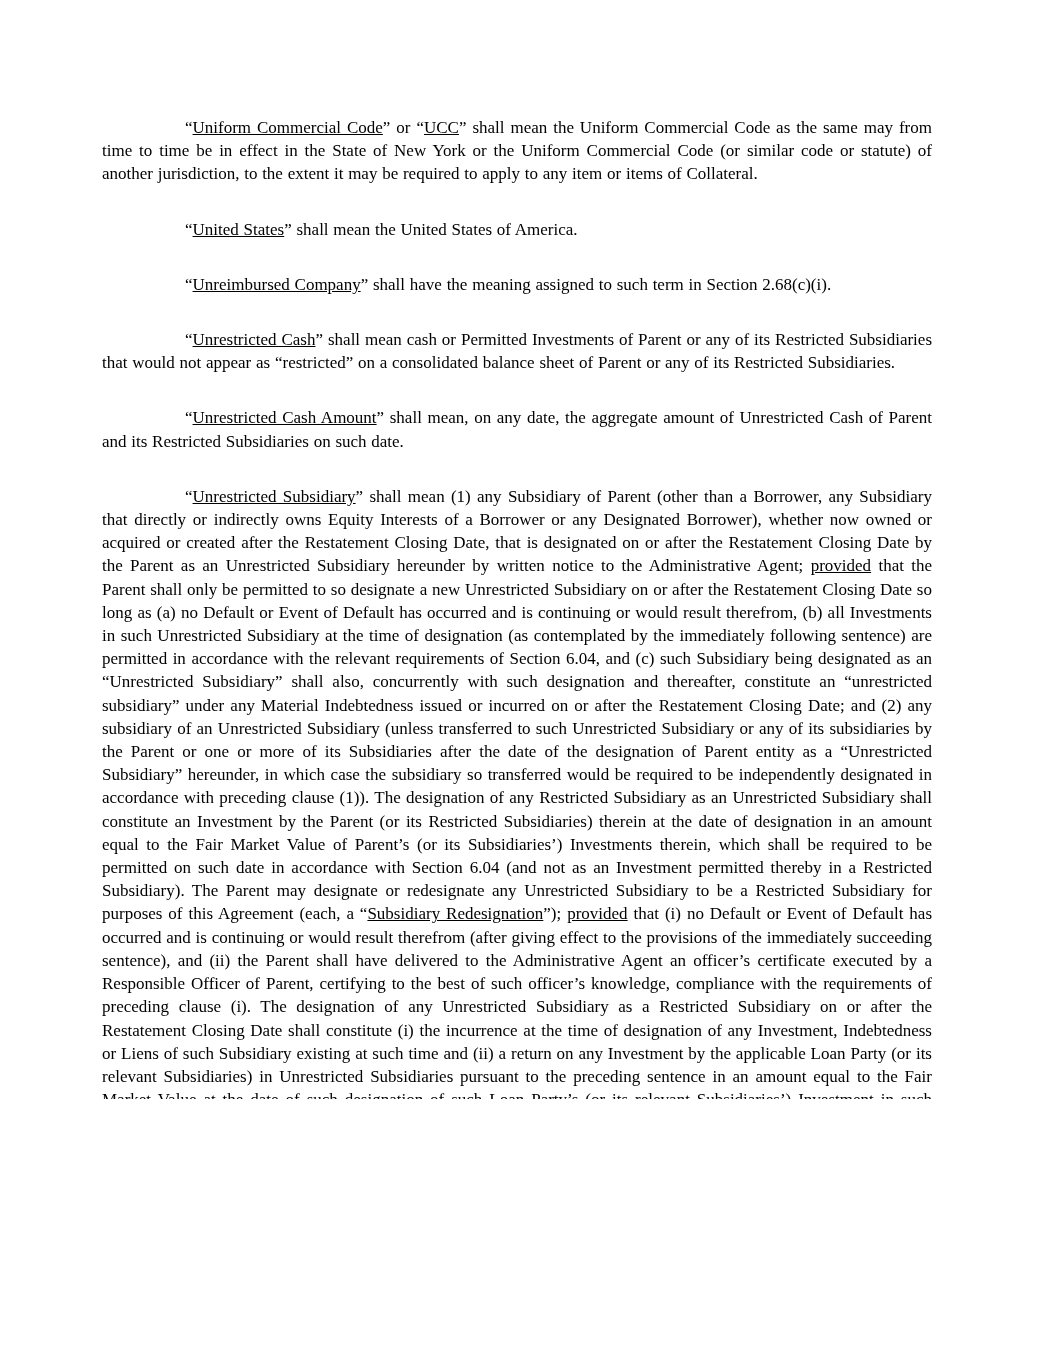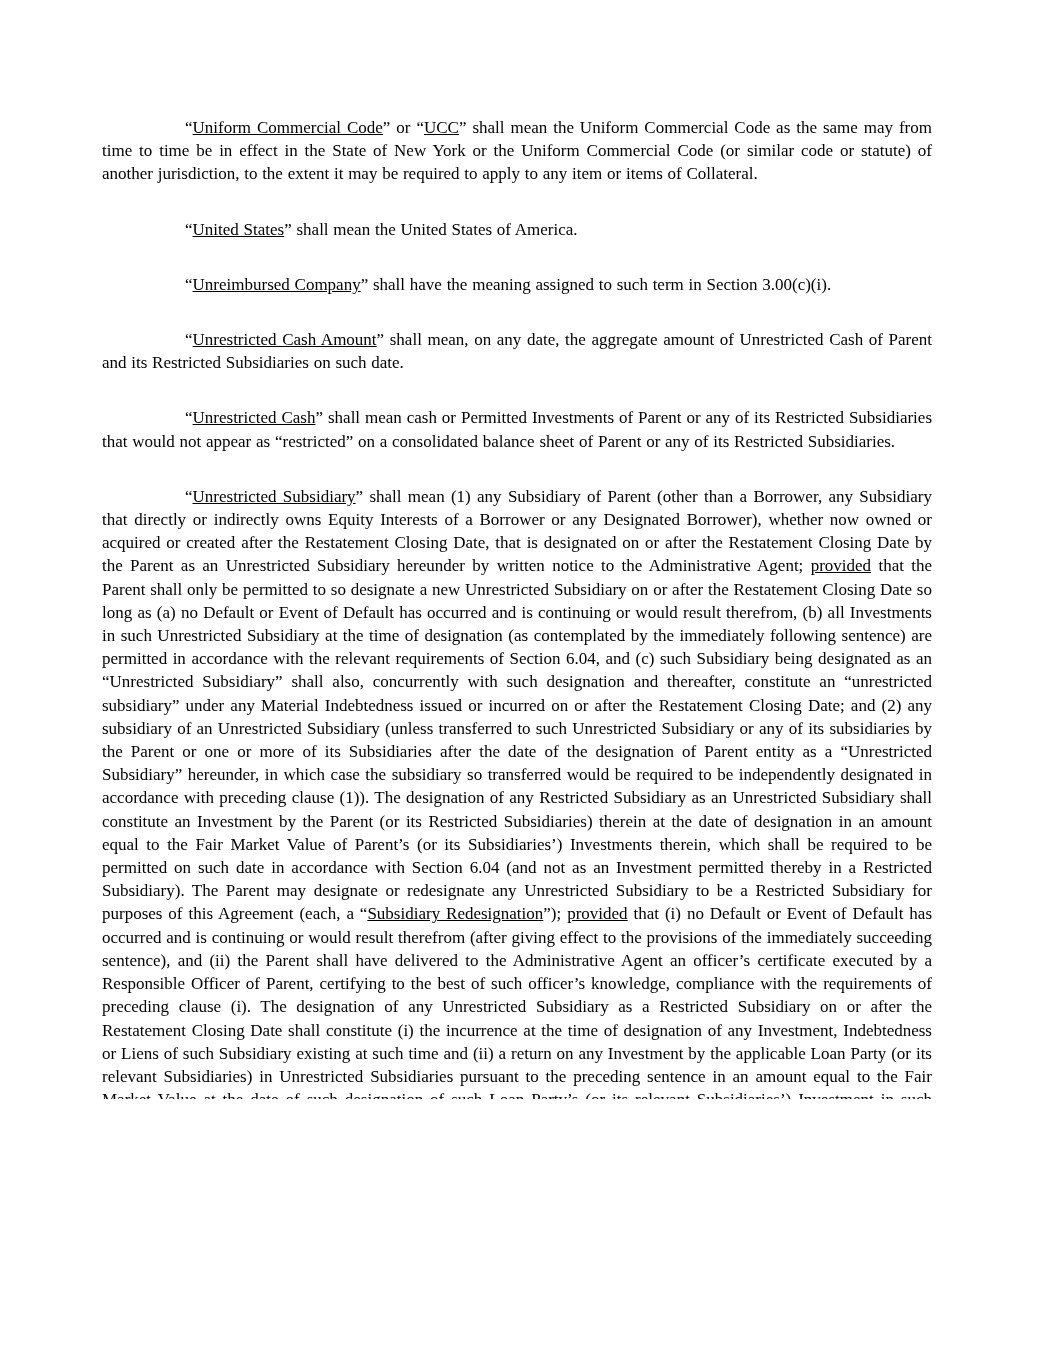--- a/index.html
+++ b/index.html
@@ -48,19 +48,19 @@
     margin-top: 34px;
   }
 </style>
 </head>
 <body>
 
 <div class="page">
   <div class="content">
       <p class="para"><span>“</span><span class="u">Uniform Commercial Code</span><span>” or “</span><span class="u">UCC</span><span>” shall mean the Uniform Commercial Code as the same may from time to time be in effect in the State of New York or the Uniform Commercial Code (or similar code or statute) of another jurisdiction, to the extent it may be required to apply to any item or items of Collateral.</span></p>
       <p class="para"><span>“</span><span class="u">United States</span><span>” shall mean the United States of America.</span></p>
-      <p class="para"><span>“</span><span class="u">Unreimbursed Company</span><span>” shall have the meaning assigned to such term in Section 3.00(c)(i).</span></p>
+      <p class="para"><span>“</span><span class="u">Unreimbursed Company</span><span>” shall have the meaning assigned to such term in Section 2.68(c)(i).</span></p>
+      <p class="para"><span>“</span><span class="u">Unrestricted Cash</span><span>” shall mean cash or Permitted Investments of Parent or any of its Restricted Subsidiaries that would not appear as “restricted” on a consolidated balance sheet of Parent or any of its Restricted Subsidiaries.</span></p>
       <p class="para"><span>“</span><span class="u">Unrestricted Cash Amount</span><span>” shall mean, on any date, the aggregate amount of Unrestricted Cash of Parent and its Restricted Subsidiaries on such date.</span></p>
-      <p class="para"><span>“</span><span class="u">Unrestricted Cash</span><span>” shall mean cash or Permitted Investments of Parent or any of its Restricted Subsidiaries that would not appear as “restricted” on a consolidated balance sheet of Parent or any of its Restricted Subsidiaries.</span></p>
       <p class="para"><span>“</span><span class="u">Unrestricted Subsidiary</span><span>” shall mean (1) any Subsidiary of Parent (other than a Borrower, any Subsidiary that directly or indirectly owns Equity Interests of a Borrower or any Designated Borrower), whether now owned or acquired or created after the Restatement Closing Date, that is designated on or after the Restatement Closing Date by the Parent as an Unrestricted Subsidiary hereunder by written notice to the Administrative Agent; </span><span class="u">provided</span><span> that the Parent shall only be permitted to so designate a new Unrestricted Subsidiary on or after the Restatement Closing Date so long as (a) no Default or Event of Default has occurred and is continuing or would result therefrom, (b) all Investments in such Unrestricted Subsidiary at the time of designation (as contemplated by the immediately following sentence) are permitted in accordance with the relevant requirements of Section 6.04, and (c) such Subsidiary being designated as an “Unrestricted Subsidiary” shall also, concurrently with such designation and thereafter, constitute an “unrestricted subsidiary” under any Material Indebtedness issued or incurred on or after the Restatement Closing Date; and (2) any subsidiary of an Unrestricted Subsidiary (unless transferred to such Unrestricted Subsidiary or any of its subsidiaries by the Parent or one or more of its Subsidiaries after the date of the designation of Parent entity as a “Unrestricted Subsidiary” hereunder, in which case the subsidiary so transferred would be required to be independently designated in accordance with preceding clause (1)). The designation of any Restricted Subsidiary as an Unrestricted Subsidiary shall constitute an Investment by the Parent (or its Restricted Subsidiaries) therein at the date of designation in an amount equal to the Fair Market Value of Parent’s (or its Subsidiaries’) Investments therein, which shall be required to be permitted on such date in accordance with Section 6.04 (and not as an Investment permitted thereby in a Restricted Subsidiary). The Parent may designate or redesignate any Unrestricted Subsidiary to be a Restricted Subsidiary for purposes of this Agreement (each, a “</span><span class="u">Subsidiary Redesignation</span><span>”); </span><span class="u">provided</span><span> that (i) no Default or Event of Default has occurred and is continuing or would result therefrom (after giving effect to the provisions of the immediately succeeding sentence), and (ii) the Parent shall have delivered to the Administrative Agent an officer’s certificate executed by a Responsible Officer of Parent, certifying to the best of such officer’s knowledge, compliance with the requirements of preceding clause (i). The designation of any Unrestricted Subsidiary as a Restricted Subsidiary on or after the Restatement Closing Date shall constitute (i) the incurrence at the time of designation of any Investment, Indebtedness or Liens of such Subsidiary existing at such time and (ii) a return on any Investment by the applicable Loan Party (or its relevant Subsidiaries) in Unrestricted Subsidiaries pursuant to the preceding sentence in an amount equal to the Fair Market Value at the date of such designation of such Loan Party’s (or its relevant Subsidiaries’) Investment in such Subsidiary.</span></p>
     </div>
   <div class="page-number">78</div>
 </div>
 
 </body></html>

